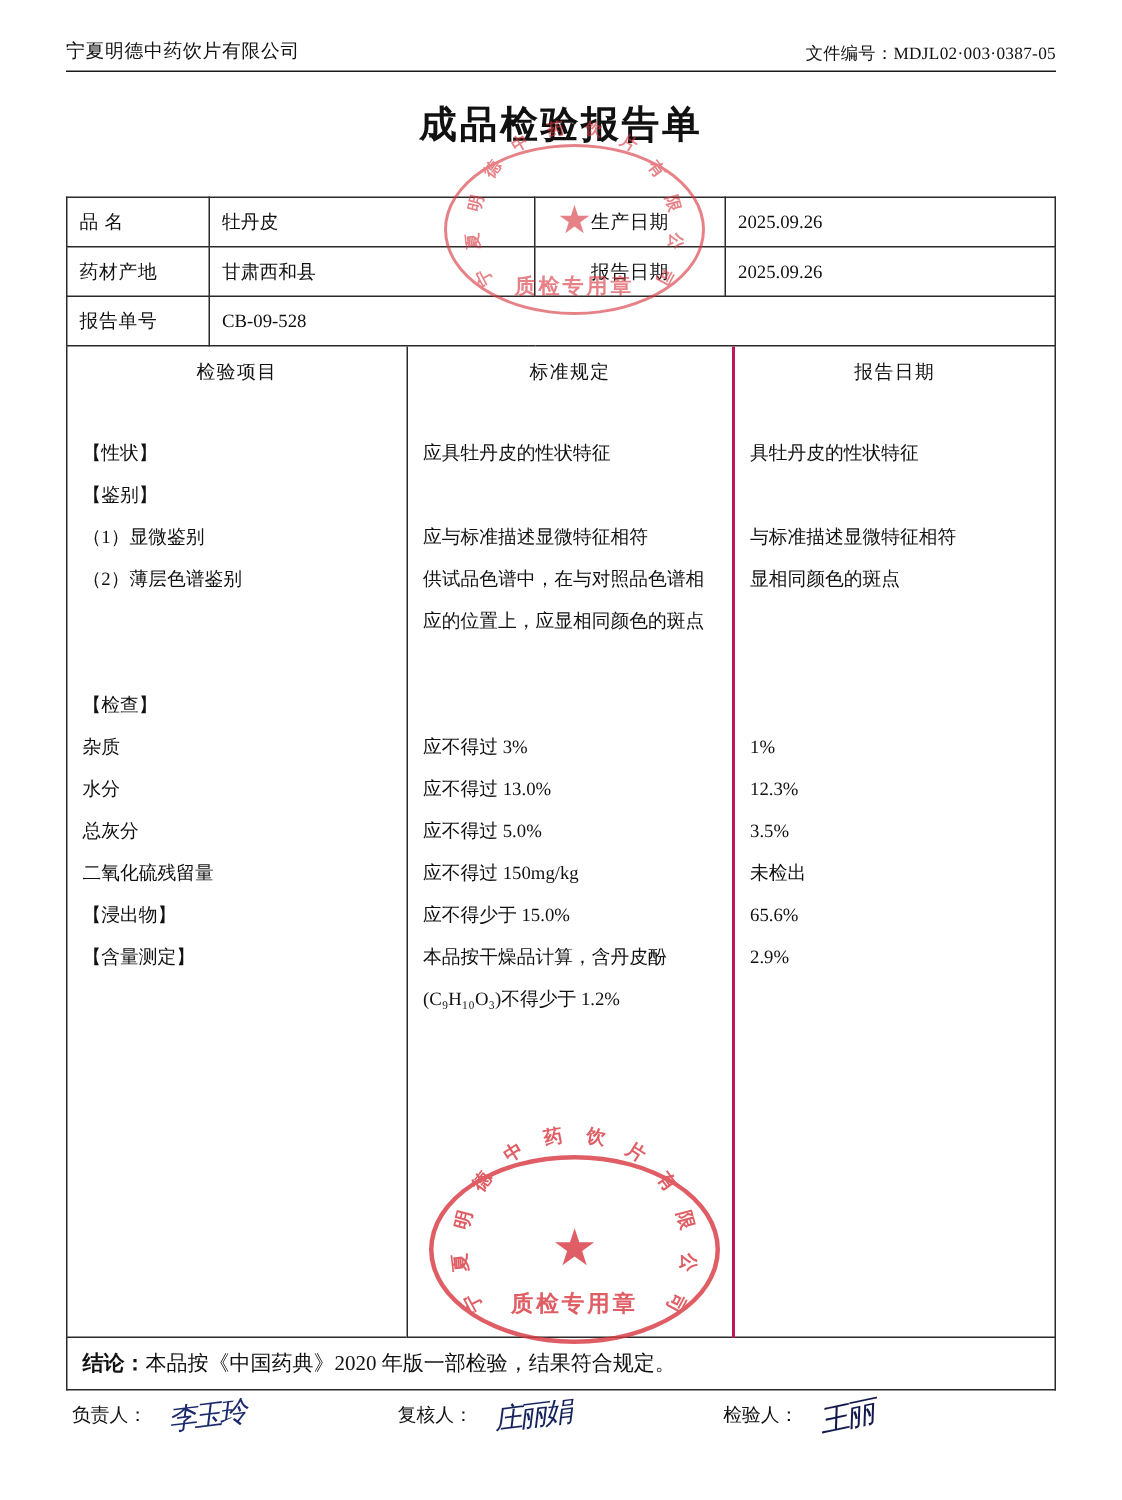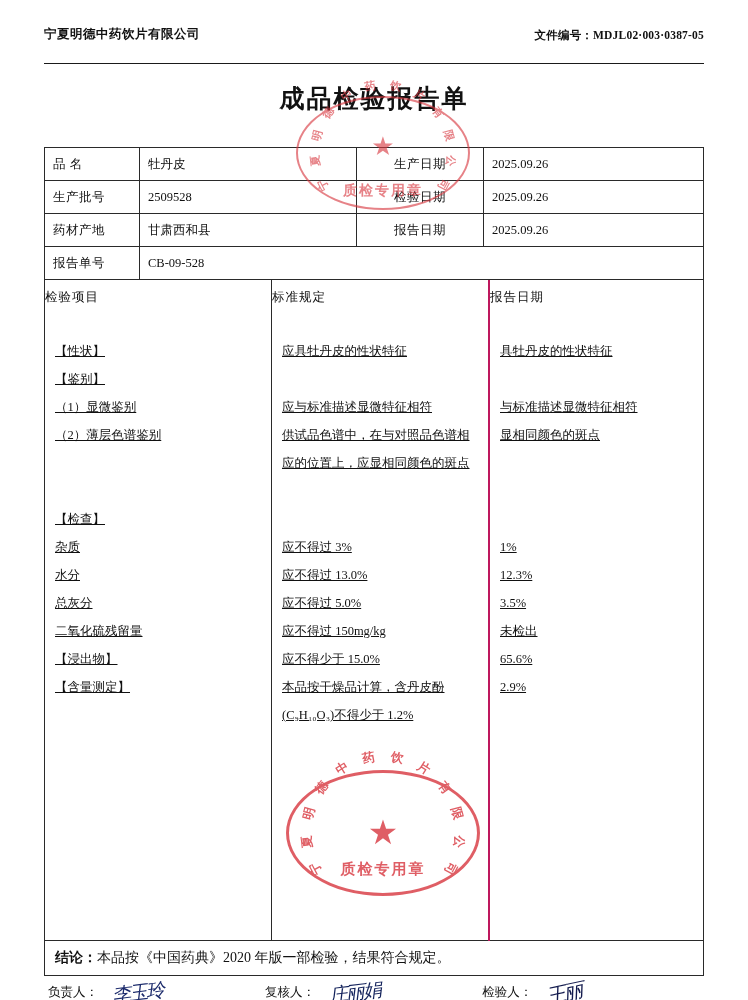--- a/index.html
+++ b/index.html
@@ -21,23 +21,22 @@
     height: 1000px;
     box-sizing: border-box;
     padding: 26px 44px 0 44px;
   }
   
   .header-row {
     display: flex;
     justify-content: space-between;
     align-items: flex-end;
     font-size: 12.5px;
-    padding-bottom: 20px;
+    padding-bottom: 4px;
     border-bottom: 1px solid #1a1a1a;
-    font-weight: bold;
   }
   .company {
     letter-spacing: 0.5px;
   }
   .doc-no {
     font-size: 11.5px;
     letter-spacing: 0.2px;
   }
   .title {
     text-align: center;
@@ -81,34 +80,33 @@
     border-top: none;
   }
   table.body-table td {
     vertical-align: top;
     padding: 0;
   }
   .col-item { width: 226px; border-right: 1px solid #2a2a2a; }
   .col-std  { width: 216px; border-right: 2px solid #be185d; }
   .col-res  { width: auto; }
   .colhead {
-    text-align: left;
+    text-align: center;
     padding: 9px 0 9px 0;
     font-size: 12.5px;
     letter-spacing: 1px;
   }
   .rows {
     padding: 6px 0 0 0;
   }
   .line {
     padding: 4px 10px;
     line-height: 20px;
     min-height: 20px;
     white-space: nowrap;
-    text-decoration: underline;
   }
   .line.blank { color: transparent; }
   .pad-top { height: 16px; }
 
   
   .conclusion {
     border: 1px solid #2a2a2a;
     border-top: none;
     padding: 8px 10px;
     font-size: 14px;
@@ -218,26 +216,20 @@
   </div>
 
   <div class="title">成品检验报告单</div>
 
   <table class="main">
     <tbody>
         <tr>
       <td class="lbl cellA">品    名</td>
       <td class="val cellB">牡丹皮</td>
       <td class="lbl cellC" style="text-align:center">生产日期</td>
-      <td class="val">2025.09.26</td>
-    </tr>
-    <tr>
-      <td class="lbl cellA">生产批号</td>
-      <td class="val cellB">2509528</td>
-      <td class="lbl cellC" style="text-align:center">检验日期</td>
       <td class="val">2025.09.26</td>
     </tr>
     <tr>
       <td class="lbl cellA">药材产地</td>
       <td class="val cellB">甘肃西和县</td>
       <td class="lbl cellC" style="text-align:center">报告日期</td>
       <td class="val">2025.09.26</td>
     </tr>
     <tr>
       <td class="lbl cellA">报告单号</td>

